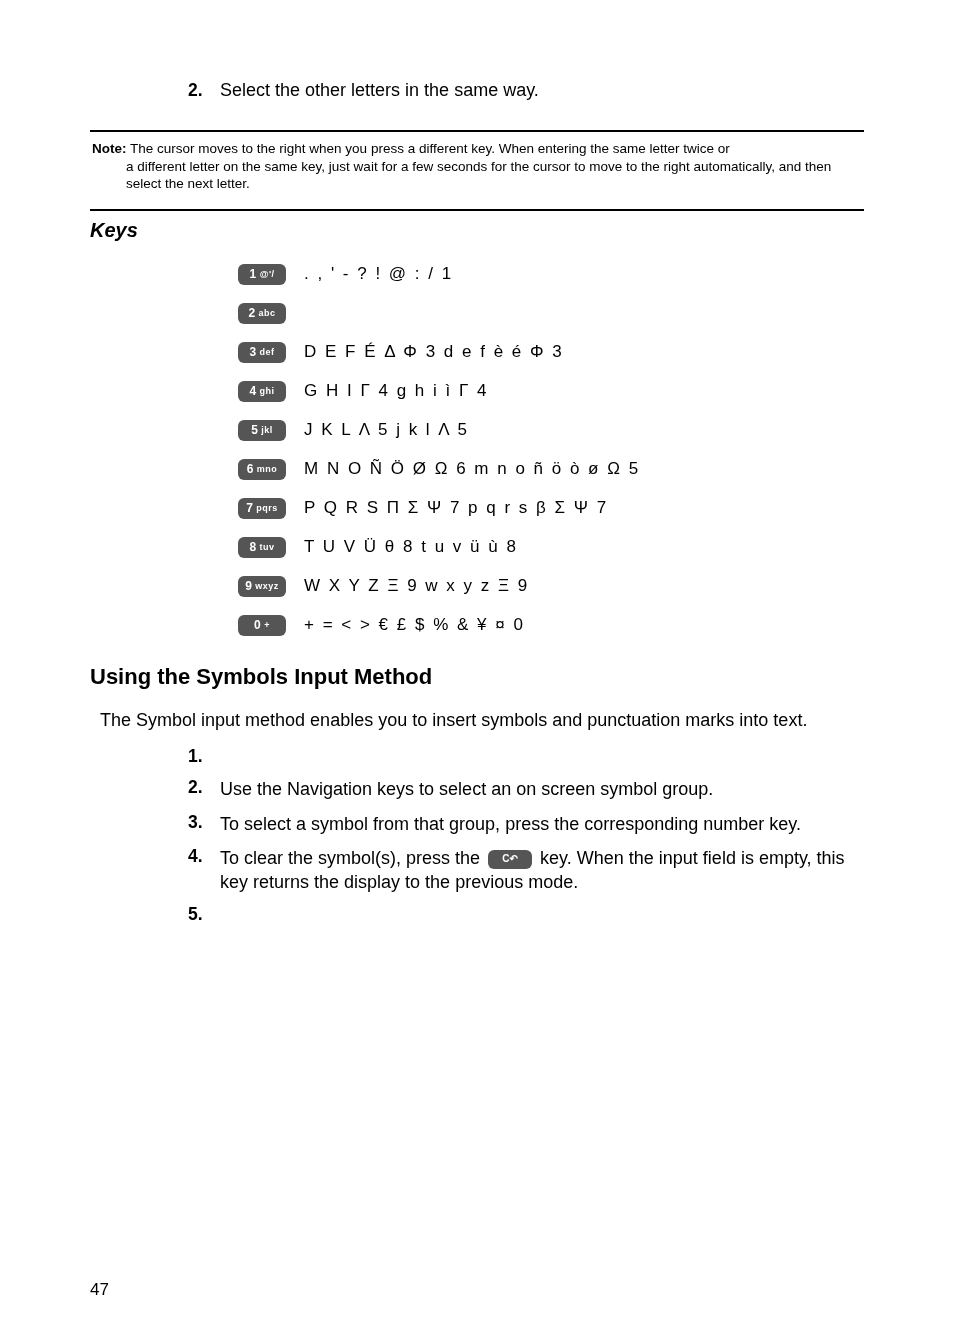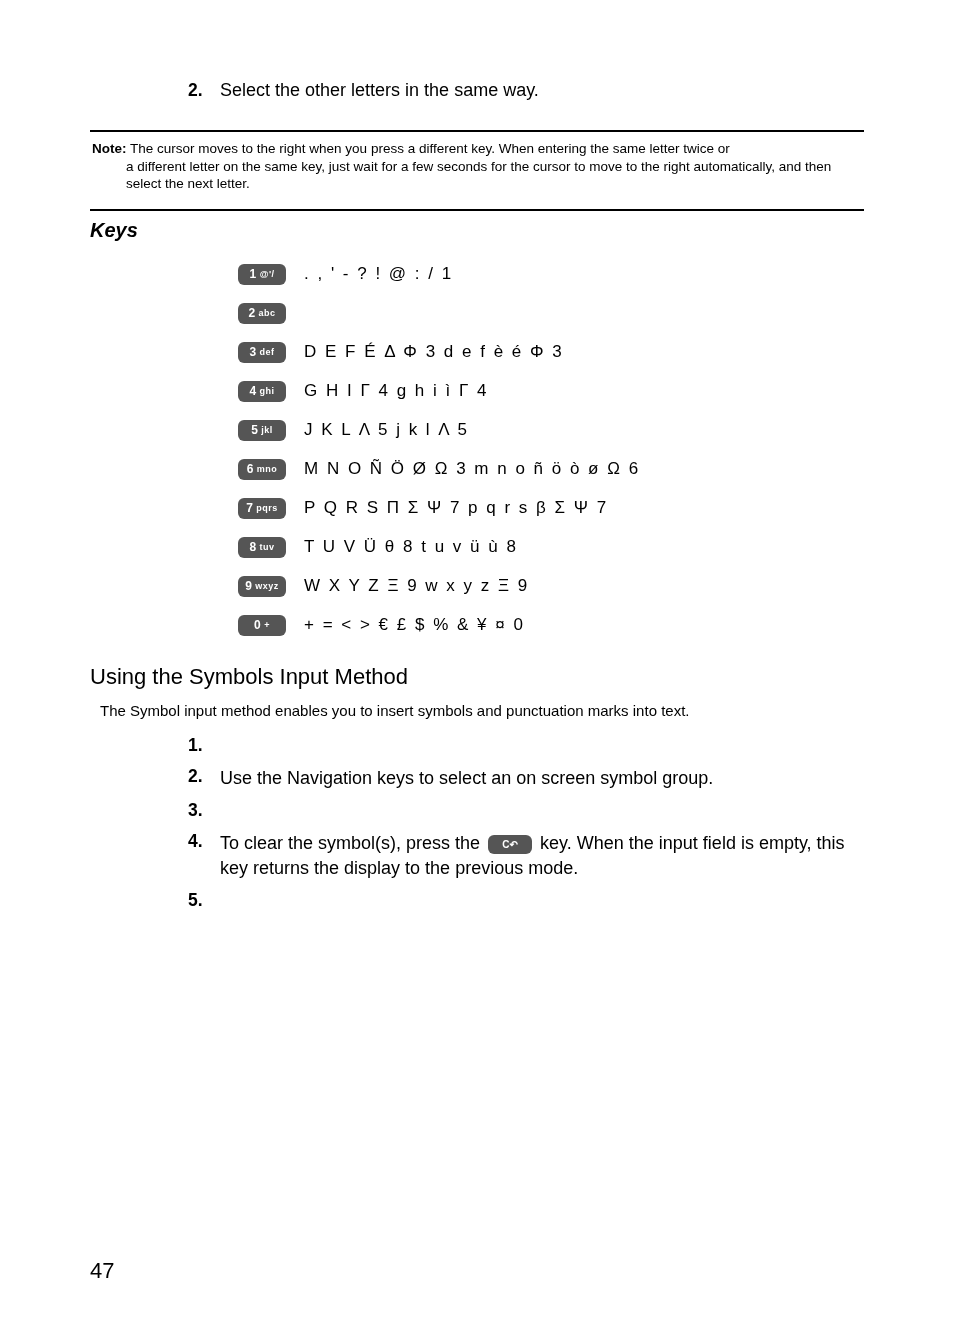--- a/index.html
+++ b/index.html
@@ -81,29 +81,29 @@
       font-size: 12px;
       margin-right: 3px;
     }
     .key-chars {
       font-size: 17px;
       letter-spacing: 2px;
       white-space: nowrap;
     }
     .heading {
       font-family: "Arial Black", Arial, sans-serif;
-      font-weight: 400;
+      font-weight: 700;
       font-size: 22px;
       margin-top: 10px;
       margin-bottom: 10px;
     }
     .body-text {
-      font-size: 15px;
+      font-size: 18px;
       line-height: 1.35;
-      margin: 11px 0 14px 10px;
+      margin: 18px 0 14px 10px;
     }
     .ol-steps {
       margin-left: 98px;
     }
     .ol-step {
       display: flex;
       align-items: flex-start;
       margin-bottom: 10px;
     }
     .inline-key {
@@ -135,23 +135,23 @@
       margin: 0 3px;
       font-weight: bold;
     }
     .ok-key {
       display: inline-block;
       vertical-align: middle;
       margin: 0 2px;
     }
     .page-num {
       position: absolute;
-      bottom: 52px;
+      bottom: 36px;
       left: 90px;
-      font-size: 22px;
+      font-size: 17px;
     }
   </style>
 </head>
 <body>
 
 <div class="step-line">
   <span class="step-num">2.</span>
   <span class="step-text">Select the other letters in the same way.</span>
 </div>
 
@@ -198,21 +198,21 @@
         <span class="big">5</span>
         <span>jkl</span>
       </span>
     <span class="key-chars">J K L Λ 5 j k l Λ 5</span>
   </div>
   <div class="key-row">
     <span class="key-btn">
         <span class="big">6</span>
         <span>mno</span>
       </span>
-    <span class="key-chars">M N O Ñ Ö Ø Ω 3 m n o ñ ö ò ø Ω 6</span>
+    <span class="key-chars">M N O Ñ Ö Ø Ω 6 m n o ñ ö ò ø Ω 5</span>
   </div>
   <div class="key-row">
     <span class="key-btn">
         <span class="big">7</span>
         <span>pqrs</span>
       </span>
     <span class="key-chars">P Q R S Π Σ Ψ 7 p q r s β Σ Ψ 7</span>
   </div>
   <div class="key-row">
     <span class="key-btn">
@@ -246,20 +246,21 @@
     <span class="step-num">1.</span>
   </div>
 
   <div class="ol-step">
     <span class="step-num">2.</span>
     <span class="step-text">Use the Navigation keys to select an on screen symbol group.</span>
   </div>
 
   <div class="ol-step">
     <span class="step-num">3.</span>
+    <span class="step-text">To select a symbol from that group, press the corresponding number key.</span>
   </div>
 
   <div class="ol-step">
     <span class="step-num">4.</span>
     <span class="step-text">
       <span>To clear the symbol(s), press the </span><span class="inline-c-key">C↶</span><span> key. When the input field is empty, this key returns the display to the previous mode.</span>
     </span>
   </div>
 
   <div class="ol-step">

